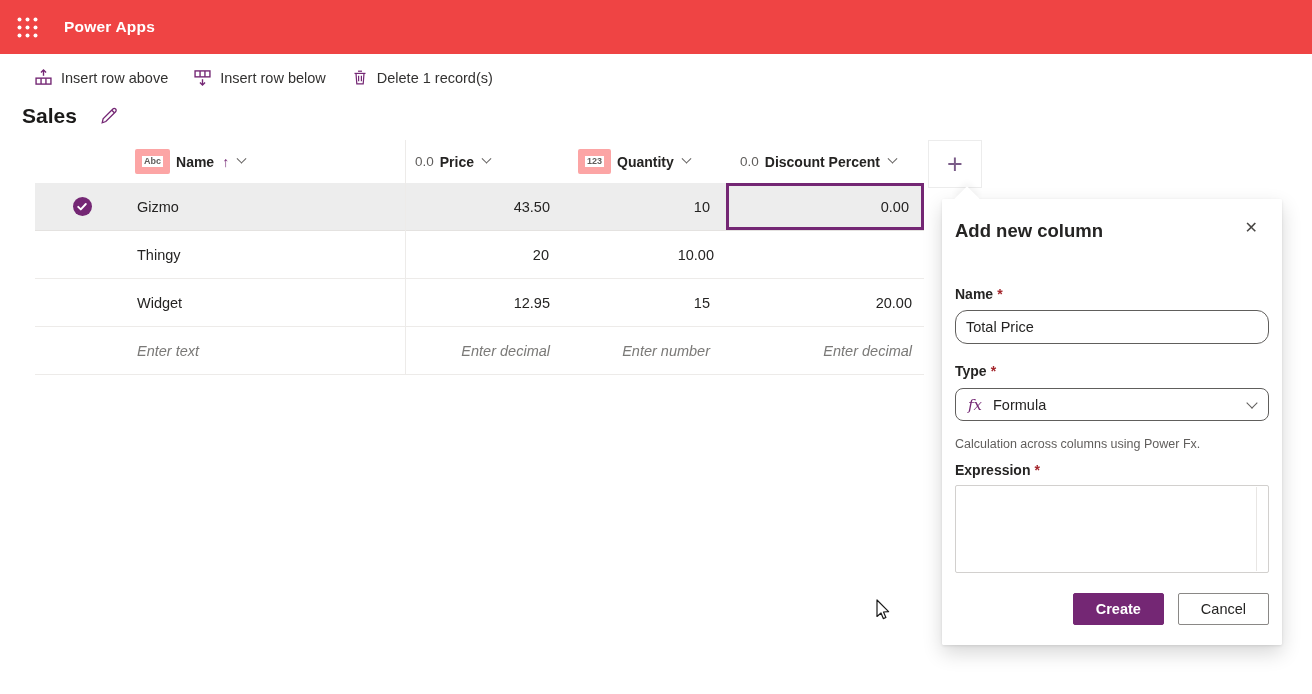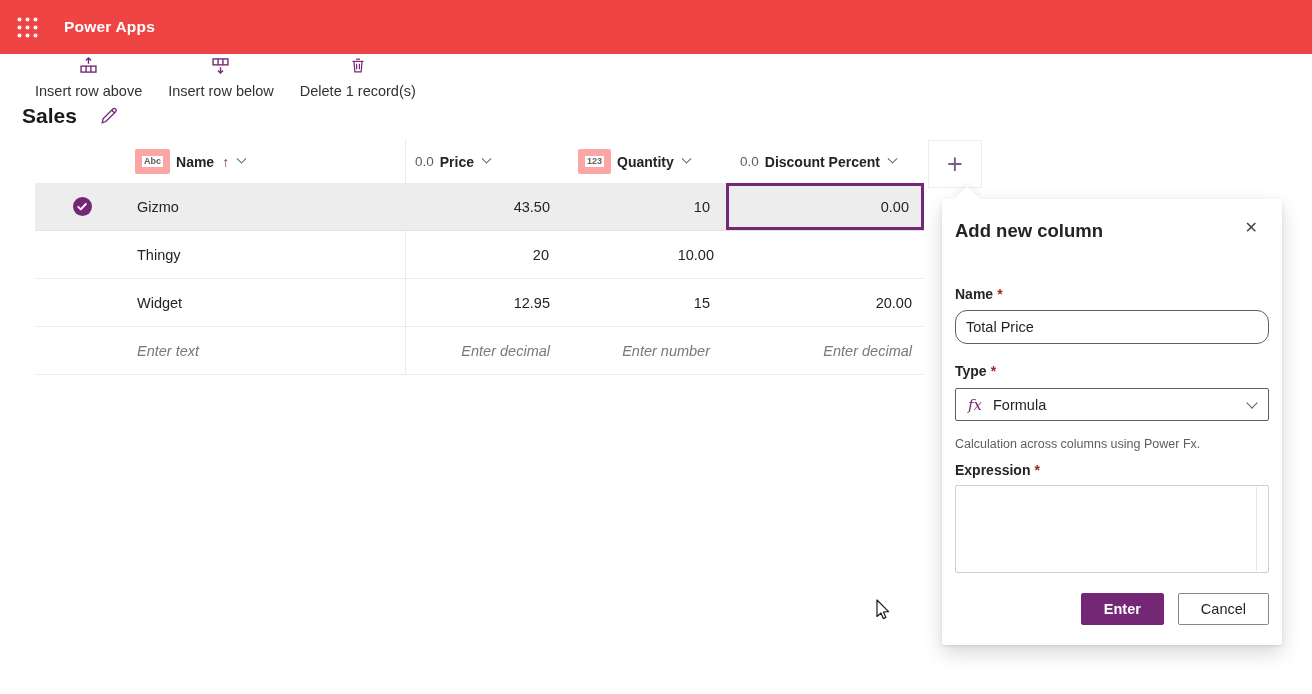--- a/index.html
+++ b/index.html
@@ -7,21 +7,21 @@
   body { font-family:"Liberation Sans", sans-serif; color:#252423; }
   .stage { position:relative; width:1312px; height:694px; background:#fff; overflow:hidden; }
 
   
   .topbar { position:absolute; left:0; top:0; width:1312px; height:54px; background:#ef4444; display:flex; align-items:center; }
   .waffle-btn { width:54px; height:54px; display:flex; align-items:center; justify-content:center; cursor:pointer; }
   .app-title { color:#fff; font-size:15.5px; font-weight:700; margin-left:10px; letter-spacing:.2px; }
 
   
   .toolbar { position:absolute; left:35px; top:54px; height:47px; display:flex; align-items:center; gap:26px; }
-  .tb-item { display:flex; align-items:center; gap:9px; cursor:pointer; font-size:14.5px; color:#323130;flex-direction:column; }
+  .tb-item { display:flex; align-items:center; gap:9px; cursor:pointer; font-size:14.5px; color:#323130; }
 
   
   .title-row { position:absolute; left:22px; top:104px; display:flex; align-items:center; gap:22px; }
   .page-title { font-size:21px; font-weight:600; color:#1b1a19; }
 
   
   .grid { position:absolute; left:35px; top:140px; width:889px; }
   .grow { display:grid; grid-template-columns:95px 275px 160px 161px 198px; height:48px; align-items:stretch; }
   .grow.head { height:43px; }
   .grow.body { border-bottom:1px solid #edebe9; }
@@ -52,21 +52,21 @@
 
   
   .flyout { position:absolute; left:925px; top:199px; width:340px; height:446px; background:#fff; border-radius:2px; box-shadow:0 8px 20px rgba(0,0,0,.16), 0 1px 3px rgba(0,0,0,.10); z-index:5;margin-left:17px; }
   .beak { position:absolute; left:16px; top:-9px; width:18px; height:18px; background:#fff; transform:rotate(45deg); box-shadow:-3px -3px 6px rgba(0,0,0,.05); }
   .fly-inner { position:absolute; inset:0; z-index:2; }
   .fly-title { position:absolute; left:13px; top:21px; font-size:18.5px; font-weight:600; color:#252423; }
   .fly-close { position:absolute; right:24px; top:21px; font-size:16px; color:#484644; cursor:pointer; line-height:1; }
   .f-label { position:absolute; left:13px; font-size:14px; font-weight:600; color:#252423; }
   .req { color:#a4262c; margin-left:4px; font-weight:600; }
   .f-input { position:absolute; left:13px; width:314px; height:34px; border:1px solid #605e5c; border-radius:12px; font-family:"Liberation Sans",sans-serif; font-size:14.5px; color:#252423; padding:0 10px; outline:none; background:#fff; }
-  .f-drop { position:absolute; left:13px; top:189px; width:314px; height:33px; border:1px solid #605e5c; border-radius:2px; background:#fff; display:flex; align-items:center; padding:0 12px; cursor:pointer; }
+  .f-drop { position:absolute; left:13px; top:189px; width:314px; height:33px; border:1px solid #605e5c; border-radius:8px; background:#fff; display:flex; align-items:center; padding:0 12px; cursor:pointer; }
   .fx-glyph { font-family:"DejaVu Serif", serif; font-style:italic; font-size:15px; color:#742774; }
   .drop-text { font-size:14.5px; color:#252423; margin-left:11px; flex:1; }
   .drop-chev { width:8px; height:8px; border-right:1.4px solid #605e5c; border-bottom:1.4px solid #605e5c; transform:rotate(45deg); margin-top:-4px; }
   .f-help { position:absolute; left:13px; top:238px; font-size:12.5px; color:#605e5c; }
   .f-textarea-wrap { position:absolute; left:13px; top:286px; width:314px; height:88px; border:1px solid #d2d0ce; border-radius:2px; background:#fff; }
   .f-textarea { width:100%; height:100%; border:none; outline:none; resize:none; font-family:"Liberation Sans",sans-serif; font-size:14px; padding:6px 16px 6px 8px; background:transparent; }
   .f-scrolltrack { position:absolute; right:11px; top:1px; bottom:1px; width:1px; background:#e8e6e4; }
   .f-btns { position:absolute; right:13px; top:394px; display:flex; gap:14px; }
   .btn { height:32px; border-radius:2px; font-family:"Liberation Sans",sans-serif; font-size:14.5px; cursor:pointer; padding:0 22px; }
   .btn-primary { background:#742774; border:1px solid #742774; color:#fff; font-weight:600; }
@@ -239,21 +239,21 @@
 
       <div class="f-label" style="top:263px;">
         <span>Expression</span><span class="req">*</span>
       </div>
       <div class="f-textarea-wrap">
         <textarea class="f-textarea" style=""></textarea>
         <div class="f-scrolltrack"></div>
       </div>
 
       <div class="f-btns">
-        <button class="btn btn-primary">Enter</button>
+        <button class="btn btn-primary">Create</button>
         <button class="btn btn-default">Cancel</button>
       </div>
     </div>
   </div>
 
   <div class="cursor">
     <svg width="22" height="24" viewBox="0 0 22 24">
       <path d="M5 2 L5 18.5 L9 15 L11.3 20.6 L13.9 19.5 L11.5 14 L16.6 13.7 Z" fill="#ffffff" stroke="#1a1a1a" stroke-width="1.2" stroke-linejoin="round"></path>
     </svg>
   </div>

